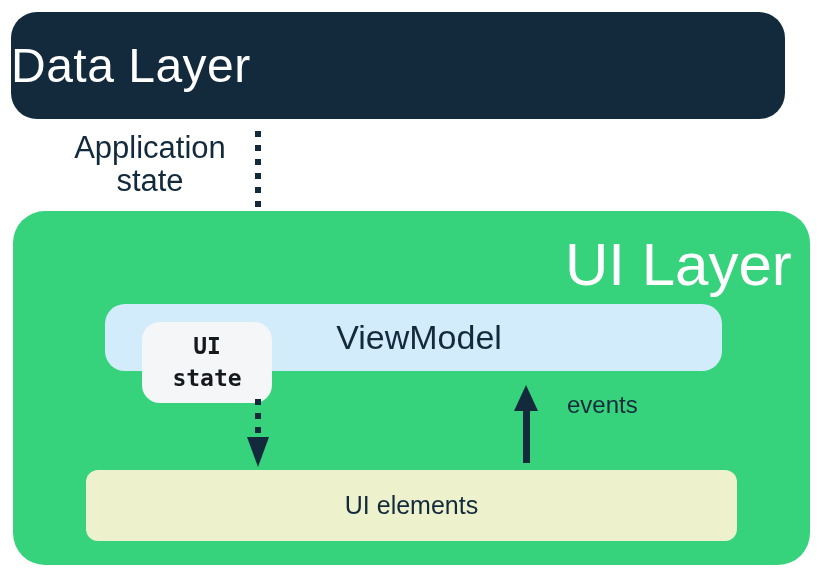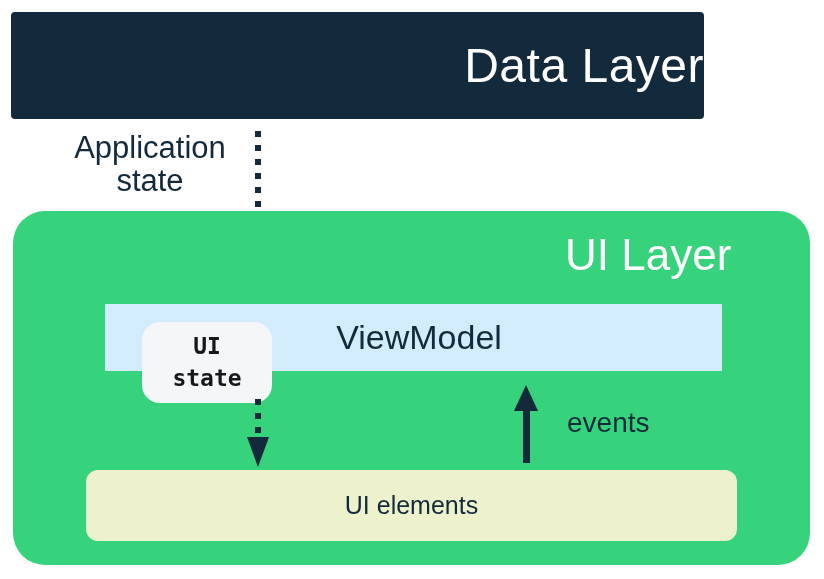--- a/index.html
+++ b/index.html
@@ -20,24 +20,24 @@
     position:relative;
     width:824px;
     height:579px;
     background:var(--white);
     overflow:hidden;
   }
   
   .data-layer-box{
     position:absolute;
     left:11px; top:12px;
-    width:693px; height:107px;
+    width:774px; height:107px;
     background:var(--navy);
-    border-radius:4px;
-    display:flex; align-items:center; justify-content:flex-end;
+    border-radius:26px;
+    display:flex; align-items:center; justify-content:flex-start;
   }
   .data-layer-box .title{
     color:var(--white);
     font-size:48px;
     letter-spacing:0.5px;
   }
   
   .application-data-label{
     position:absolute;
     left:60px; top:131px;
@@ -74,31 +74,31 @@
     left:13px; top:211px;
     width:797px; height:354px;
     background:var(--green);
     border-radius:32px;
   }
   .ui-layer-title{
     position:absolute;
     left:565px; top:230px;
     width:165px;
     color:var(--white);
-    font-size:44px;
+    font-size:60px;
     text-align:center;
     white-space:nowrap;
   }
   
   .viewmodel-box{
     position:absolute;
     left:105px; top:304px;
     width:617px; height:67px;
     background:var(--blue);
-    border-radius:1px;
+    border-radius:20px;
     display:flex; align-items:center; justify-content:center;padding-left:11px;
   }
   .viewmodel-box .title{
     color:var(--navy);
     font-size:34px;
   }
   
   .ui-state-badge{
     position:absolute;
     left:142px; top:322px;
@@ -126,23 +126,23 @@
   .events-arrowhead{
     position:absolute;
     left:514px; top:385px;
     width:0; height:0;
     border-left:12px solid transparent;
     border-right:12px solid transparent;
     border-bottom:26px solid var(--navy);
   }
   .events-label{
     position:absolute;
-    left:567px; top:407px;
+    left:567px; top:391px;
     color:var(--navy);
-    font-size:28px;
+    font-size:24px;
     white-space:nowrap;
   }
   
   .ui-elements-box{
     position:absolute;
     left:86px; top:470px;
     width:651px; height:71px;
     background:var(--yellow);
     border-radius:12px;
     display:flex; align-items:center; justify-content:center;

